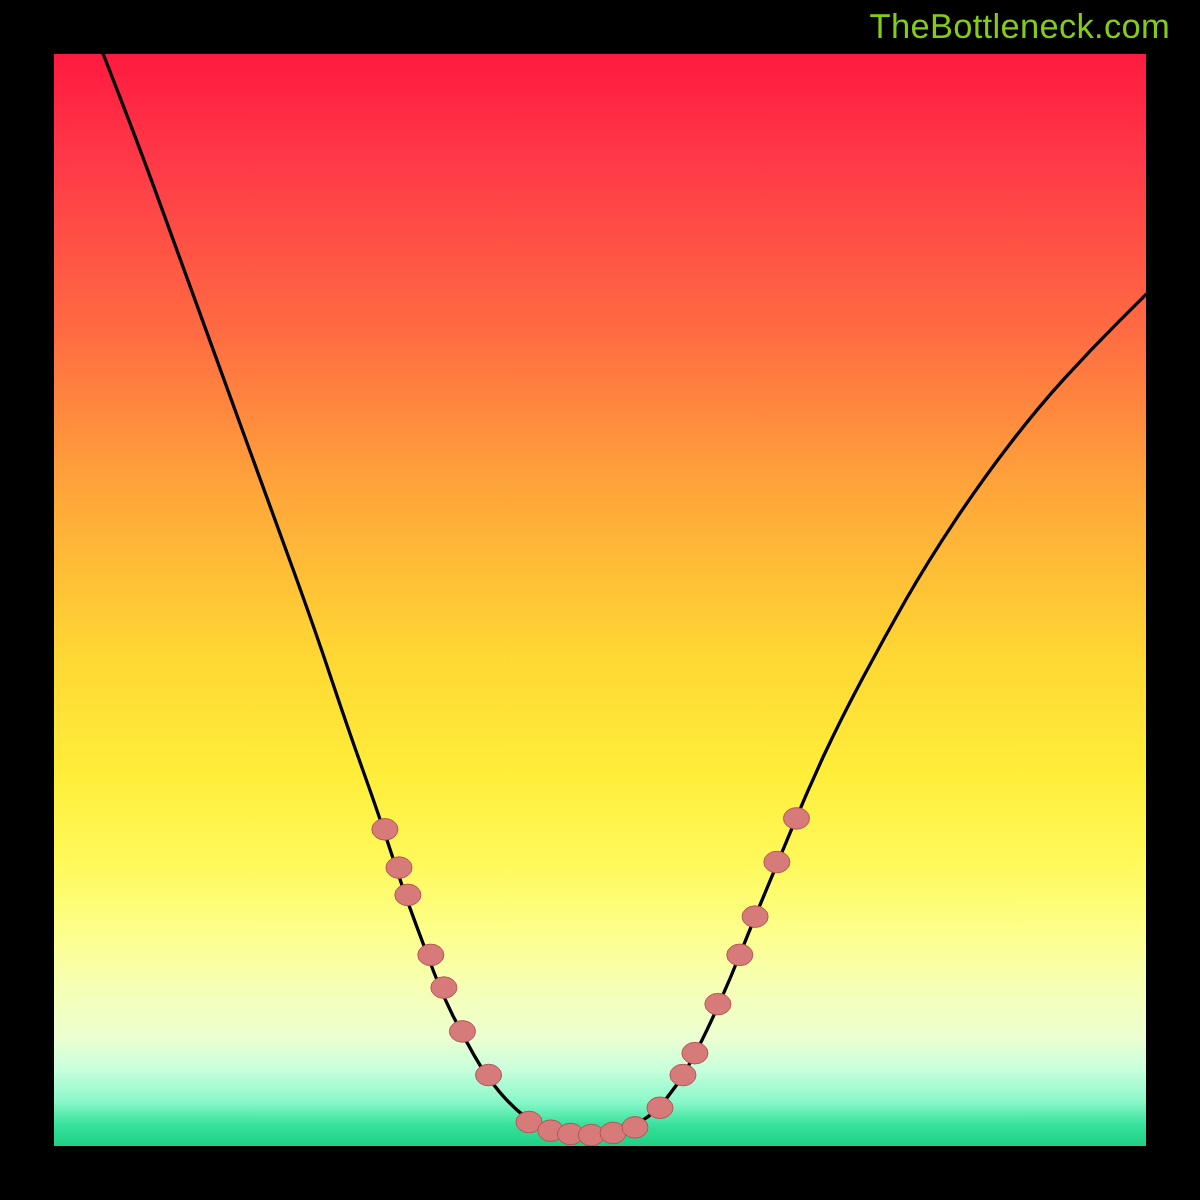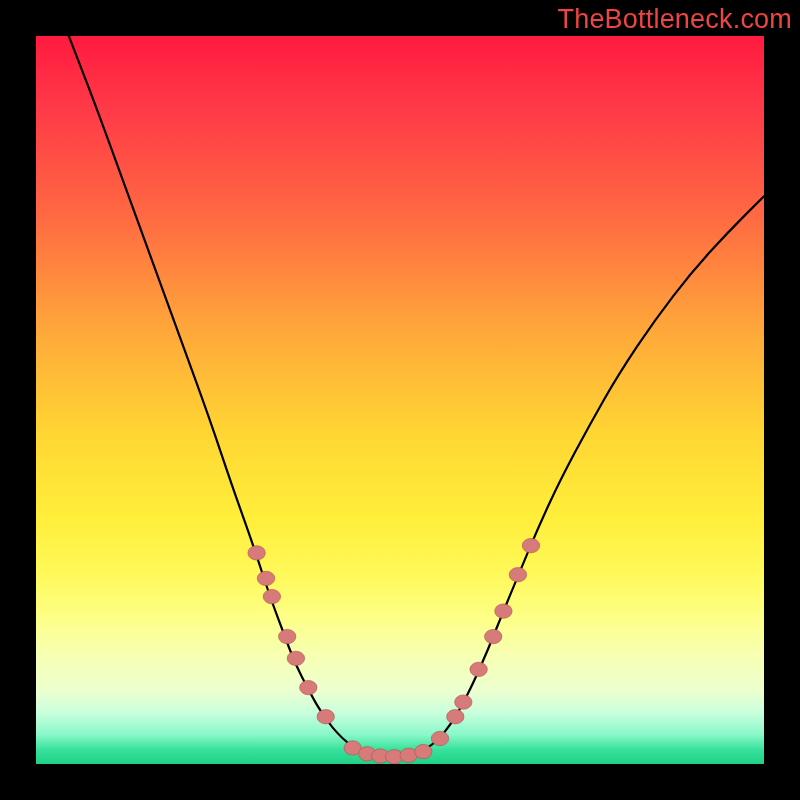--- a/index.html
+++ b/index.html
@@ -13,23 +13,23 @@
   }
   .frame {
     position: relative;
     width: 800px;
     height: 800px;
     background: #000;
   }
   .watermark {
     position: absolute;
     top: 4px;
-    right: 8px;
-    color: #ef4444;
-    font-size: 27px;
+    right: 20px;
+    color: #84cc16;
+    font-size: 23px;
     font-weight: 400;
     z-index: 10;
     letter-spacing: 0.2px;
   }
   .plot {
     position: absolute;
     left: 36px;
     top: 36px;
     width: 728px;
     height: 728px;

